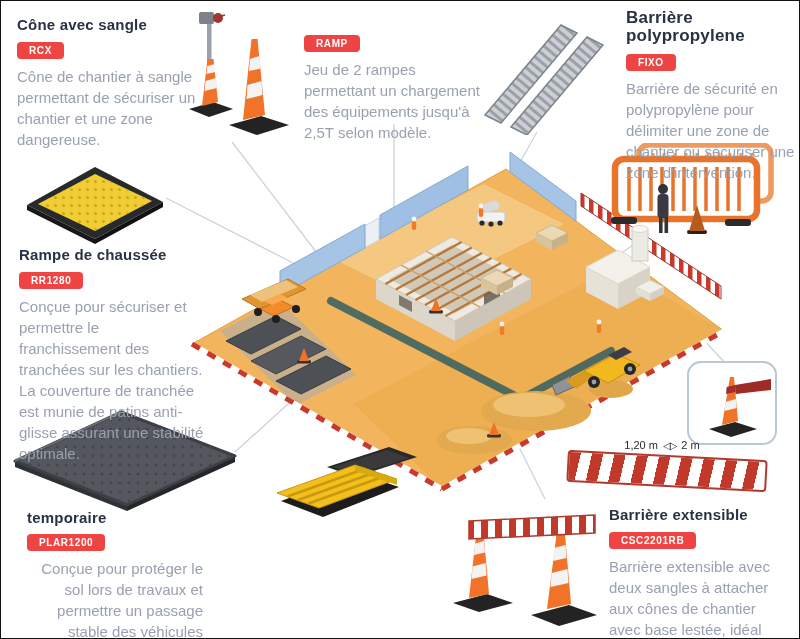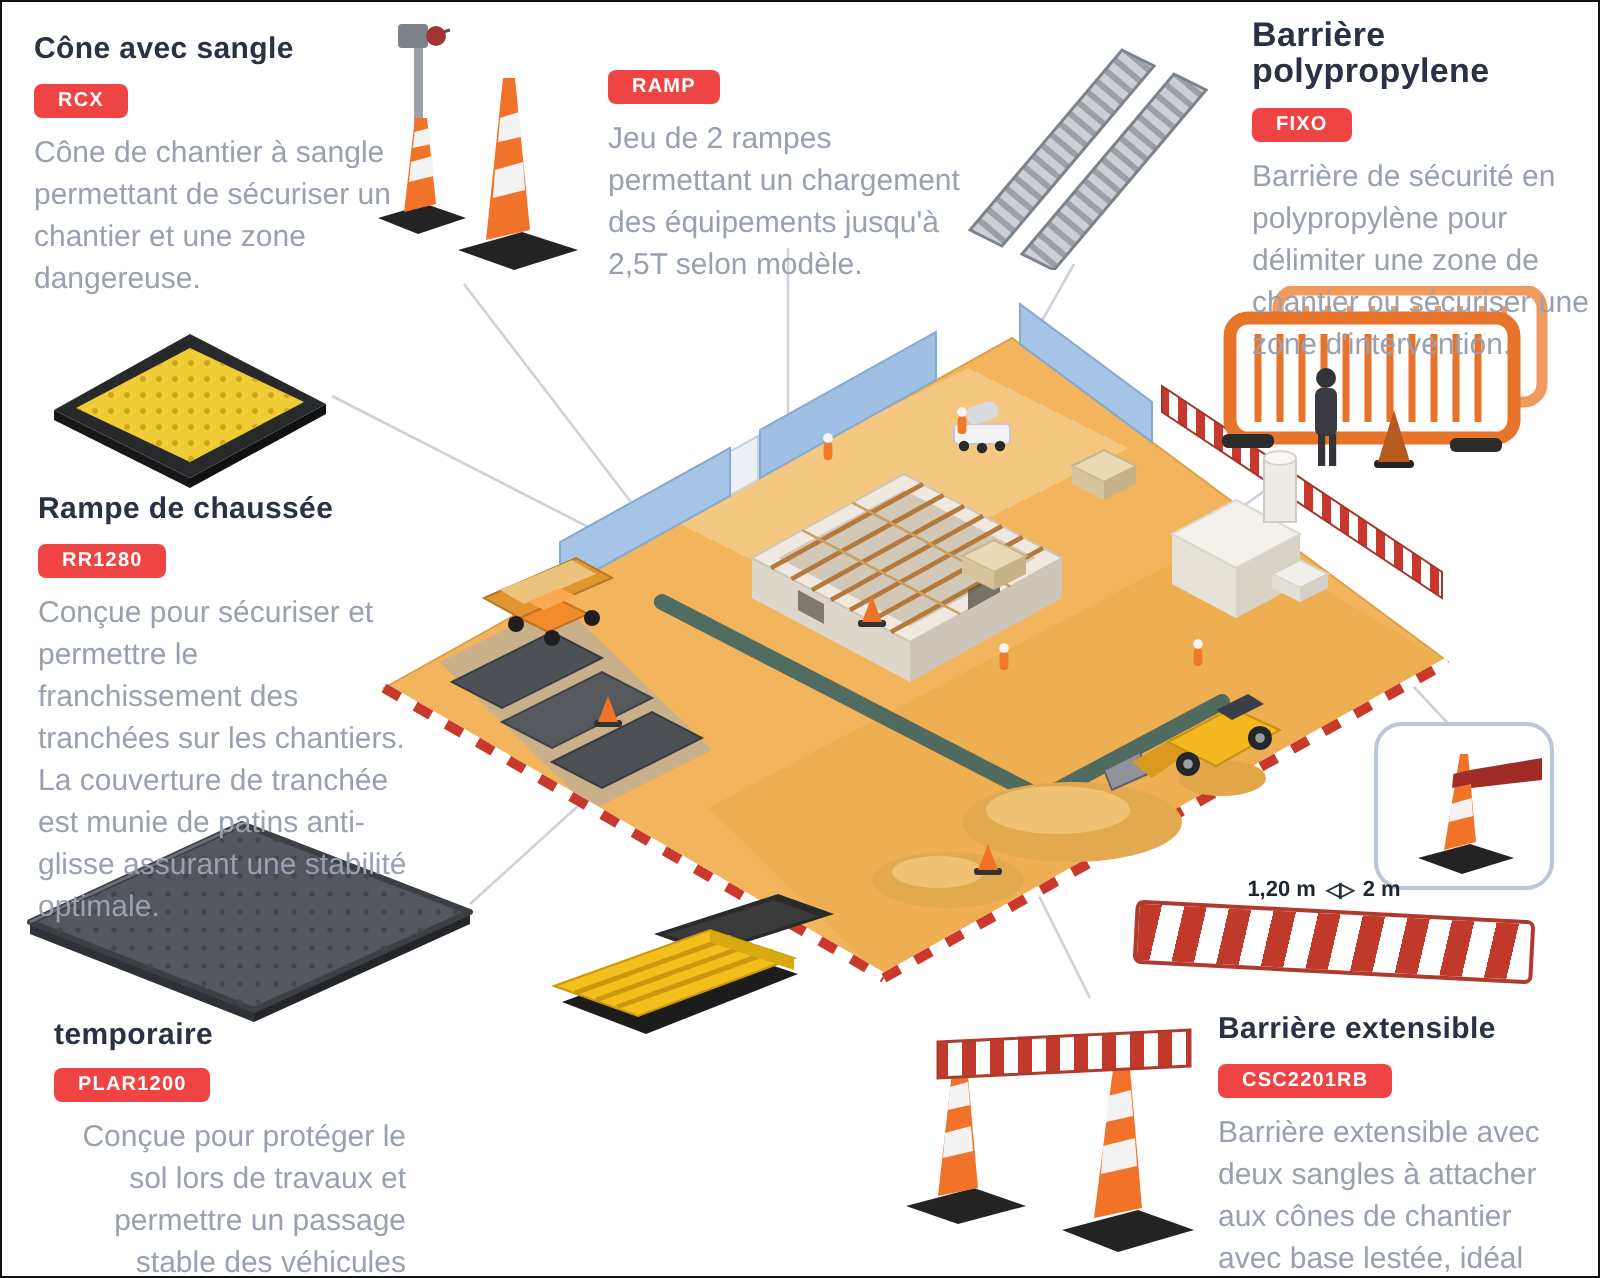--- a/index.html
+++ b/index.html
@@ -29,21 +29,21 @@
     box-sizing:border-box; z-index:3;
   }
   .striped-bar {
     position:absolute; left:566px; top:454px; width:196px; height:28px;
     background:repeating-linear-gradient(100deg, #c0392b 0 11px, #ffffff 11px 22px);
     border:2px solid #b03a2e; border-radius:4px; transform:rotate(3deg); z-index:3;
   }
   .dimension {
     position:absolute; left:602px; top:438px; width:118px; z-index:4;
     display:flex; align-items:center; justify-content:center; gap:5px;
-    font-size:11px; font-weight:bold; color:#1e2630;
+    font-size:11px; font-weight:normal; color:#1e2630;
   }
   .dimension .arrows { font-size:10px; letter-spacing:-1px; color:#2a3342; }
 </style>
 </head>
 <body>
 
 <div class="page">
 
   <svg class="connectors" width="800" height="639" viewBox="0 0 800 639">
     <g stroke="#cdd2da" stroke-width="1.3">

